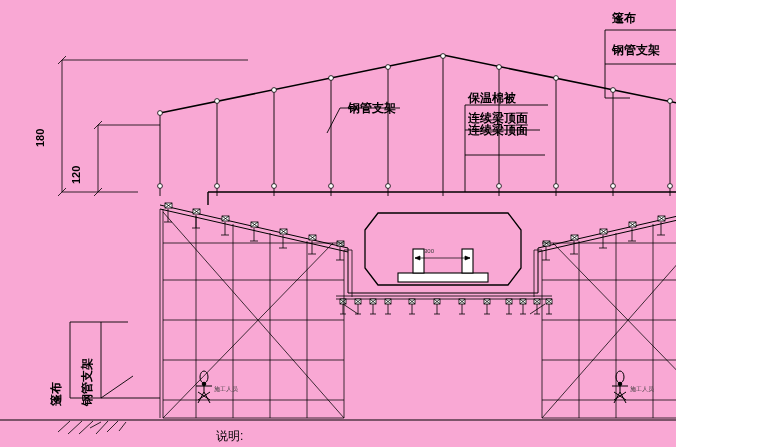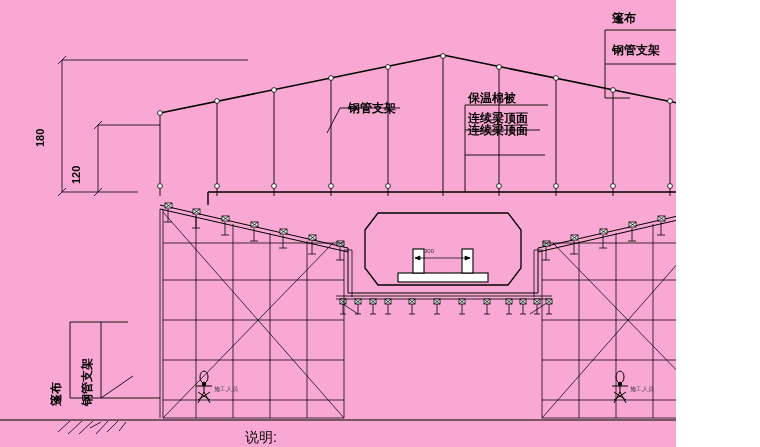--- a/index.html
+++ b/index.html
@@ -27,23 +27,22 @@
   .lbl {
     position: absolute;
     font-family: "Liberation Sans", "DejaVu Sans", sans-serif;
     font-size: 12px;
     font-weight: bold;
     color: #000000;
     white-space: nowrap;
     line-height: 1;
   }
   .lbl-sm {
-    font-size: 14px;
+    font-size: 12px;
     font-weight: normal;
-    margin-left: 29px;
   }
   .lbl-tiny {
     font-size: 6px;
     font-weight: normal;
     color: #3a3a3a;
   }
   .rot90 {
     transform-origin: left bottom;
     transform: rotate(-90deg);
   }

